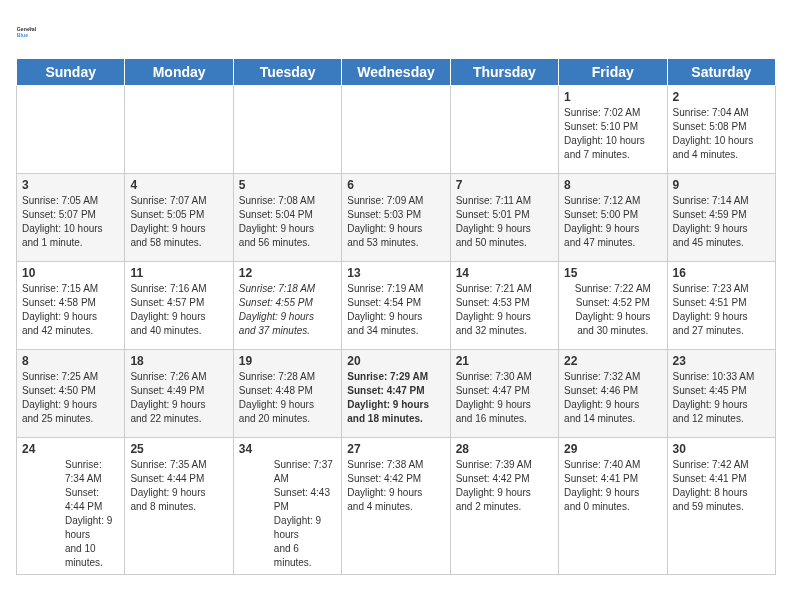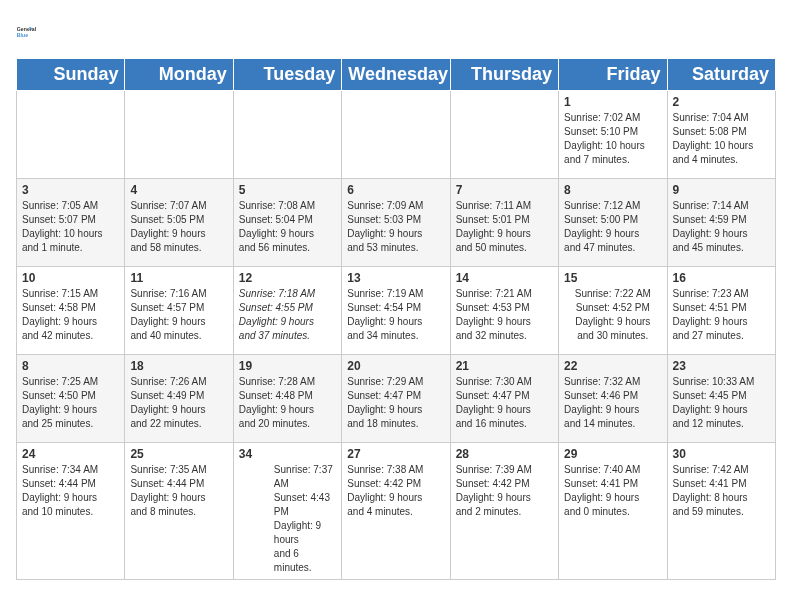--- a/index.html
+++ b/index.html
@@ -43,23 +43,23 @@
       color: #333;
     }
     .calendar {
       width: 100%;
       border-collapse: collapse;
       table-layout: fixed;
     }
     .calendar th {
       background: #3a7abf;
       color: #fff;
-      font-size: 18px;
+      font-size: 14px;
       font-weight: bold;
-      text-align: right;
+      text-align: center;
       padding: 5px 6px;
       border: 1px solid #fff;
     }
     .calendar td {
       border: 1px solid #ccc;
       vertical-align: top;
       padding: 4px 5px;
       font-size: 10.5px;
       color: #333;
       height: 88px;
@@ -255,21 +255,21 @@
           </td>
           <td>
             <span class="day-number">19</span>
             <div class="day-info" style="white-space: pre-line;">Sunrise: 7:28 AM
 Sunset: 4:48 PM
 Daylight: 9 hours
 and 20 minutes.</div>
           </td>
           <td>
             <span class="day-number">20</span>
-            <div class="day-info" style="white-space: pre-line;">Sunrise: 7:29 AM
+            <div class="day-info" style="white-space: pre-line; font-weight: bold;">Sunrise: 7:29 AM
 Sunset: 4:47 PM
 Daylight: 9 hours
 and 18 minutes.</div>
           </td>
           <td>
             <span class="day-number">21</span>
             <div class="day-info" style="white-space: pre-line;">Sunrise: 7:30 AM
 Sunset: 4:47 PM
 Daylight: 9 hours
 and 16 minutes.</div>
@@ -285,21 +285,21 @@
             <span class="day-number">23</span>
             <div class="day-info" style="white-space: pre-line;">Sunrise: 10:33 AM
 Sunset: 4:45 PM
 Daylight: 9 hours
 and 12 minutes.</div>
           </td>
         </tr>
         <tr>
           <td>
             <span class="day-number">24</span>
-            <div class="day-info" style="white-space: pre-line;">Sunrise: 7:34 AM
+            <div class="day-info" style="white-space: pre-line; margin-left: 43px;">Sunrise: 7:34 AM
 Sunset: 4:44 PM
 Daylight: 9 hours
 and 10 minutes.</div>
           </td>
           <td>
             <span class="day-number">25</span>
             <div class="day-info" style="white-space: pre-line;">Sunrise: 7:35 AM
 Sunset: 4:44 PM
 Daylight: 9 hours
 and 8 minutes.</div>

